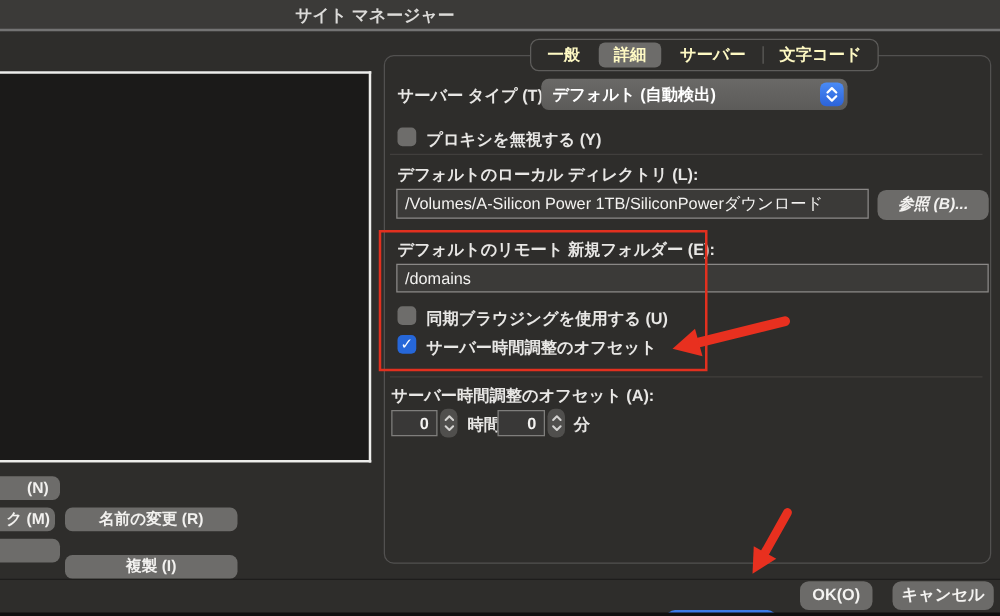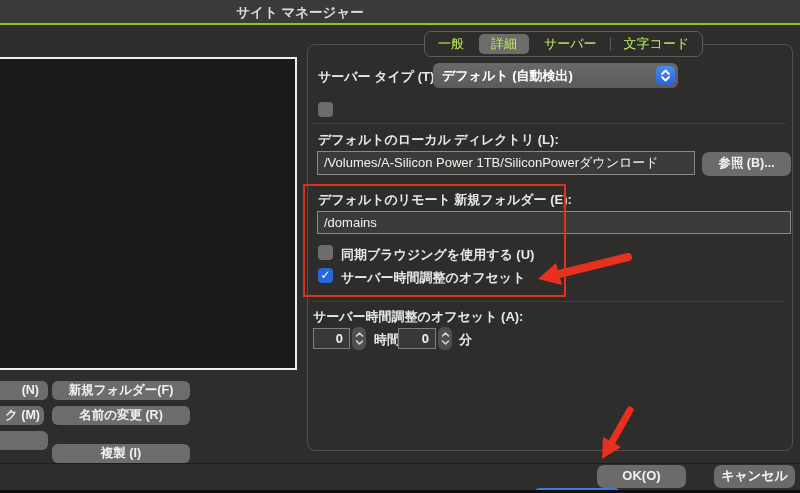--- a/index.html
+++ b/index.html
@@ -1,52 +1,52 @@
 <!DOCTYPE html>
 <html><head>
 <meta charset="utf-8">
 <style>
   * { margin:0; padding:0; box-sizing:border-box; }
   html,body { width:800px; height:493px; }
   body { font-family:"Liberation Sans","DejaVu Sans",sans-serif; background:#2e2d2b; }
   .screen { position:relative; width:800px; height:493px; overflow:hidden; background:#2e2d2b; }
 
   
-  .titlebar { position:absolute; left:0; top:0; width:800px; height:25px; background:#3b3a38; border-bottom:2px solid #84cc16; }
+  .titlebar { position:absolute; left:0; top:0; width:800px; height:25px; background:#3b3a38; border-bottom:2px solid #737373; }
   .titlebar .title { position:absolute; left:0; top:4px; width:600px; text-align:center; font-size:13.5px; font-weight:700; color:#dcdbd9; }
 
   
   .tree { position:absolute; left:0; top:57px; width:297px; height:313px; background:#1b1a19; border:2px solid #ededeb; border-left:none; }
 
   
   .groupbox { position:absolute; left:307px; top:44px; width:486px; height:407px; border:1px solid #525150; border-radius:8px; }
 
   
   .tabs { position:absolute; left:424px; top:31px; height:26px; display:flex; align-items:stretch; border:1px solid #5e5d5b; border-radius:7px; background:#2e2d2b; z-index:5; }
-  .tab { padding:0 13px; line-height:24px; font-size:13px; font-weight:400; color:#bef264; white-space:nowrap; }
+  .tab { padding:0 13px; line-height:24px; font-size:13px; font-weight:700; color:#fef9c3; white-space:nowrap; }
   .tab.selected { background:#6d6c6a; border-radius:5px; margin:2px; padding:0 12px; line-height:20px; }
   .tab-divider { width:1px; background:#5e5d5b; margin:5px 0; }
 
   .lbl { position:absolute; font-size:13px; font-weight:600; color:#e8e7e5; white-space:nowrap; }
 
   
   .popup { position:absolute; left:433px; top:63px; width:245px; height:25px; border-radius:6px; background:linear-gradient(#6a6967,#5c5b59); color:#ffffff; font-size:13px; font-weight:600; line-height:25px; padding-left:9px; }
   .popup-cap { position:absolute; right:3px; top:3px; width:19px; height:19px; border-radius:5px; background:linear-gradient(#4a8bf5,#2c63da); display:flex; align-items:center; justify-content:center; }
 
   
   .cb { position:absolute; width:15px; height:15px; border-radius:4px; background:#6e6d6b; text-align:center; }
   .cb .check { display:none; color:#ffffff; font-size:12px; font-weight:700; line-height:15px; }
   .cb.checked { background:#2667d9; }
   .cb.checked .check { display:block; }
 
   .divider { position:absolute; height:1px; background:#413f3d; }
 
   .field { position:absolute; background:#3b3a38; border:1px solid #8a8886; color:#f3f2f0; font-family:"Liberation Sans","DejaVu Sans",sans-serif; font-size:13px; font-weight:500; padding:0 6px; outline:none; }
 
-  .btn { position:absolute; height:24px; border-radius:7px; background:#6c6b69; color:#f2f1ef; font-size:12.5px; font-weight:600; text-align:center; line-height:23px; white-space:nowrap; }
+  .btn { position:absolute; height:24px; border-radius:7px; background:#6c6b69; color:#f2f1ef; font-size:12.5px; font-weight:600; text-align:center; line-height:23px; white-space:nowrap;font-style:italic; }
 
   
   .stepper { position:absolute; width:14px; height:23px; border-radius:6px; background:#504f4d; display:flex; flex-direction:column; align-items:center; justify-content:center; gap:1px; }
 
   .spinfield { position:absolute; height:21px; background:#393837; border:1px solid #7f7e7c; color:#f3f2f0; font-size:13px; font-weight:600; text-align:right; line-height:19px; padding-right:6px; }
 
   
   .site-btn { position:absolute; height:19px; border-radius:6px; background:#6d6c6a; color:#f2f1ef; font-size:12.5px; font-weight:600; text-align:center; line-height:19px; white-space:nowrap; }
   .site-btn.partial { text-align:right; }
 
@@ -85,20 +85,21 @@
   <div class="popup">
     <span>デフォルト (自動検出)</span>
     <span class="popup-cap">
       <svg width="11" height="15" viewBox="0 0 11 15">
           <path d="M2 6 L5.5 2.5 L9 6 M2 9 L5.5 12.5 L9 9" stroke="#ffffff" stroke-width="1.8" fill="none" stroke-linecap="round" stroke-linejoin="round"></path>
         </svg>
     </span>
   </div>
 
   <span class="cb" style="left:318px; top:102px;"></span>
+  <span class="lbl" style="left:341px; top:103px;">プロキシを無視する (Y)</span>
 
   <div class="divider" style="left:312px; top:123px; width:474px;"></div>
 
   <span class="lbl" style="left:318px; top:131px;">デフォルトのローカル ディレクトリ (L):</span>
   <input class="field" style="left: 317px; top: 151px; width: 378px; height: 24px;" readonly="" value="/Volumes/A-Silicon Power 1TB/SiliconPowerダウンロード">
   <div class="btn" style="left:702px; top:152px; width:89px;">参照 (B)...</div>
 
   <span class="lbl" style="left:318px; top:191px;">デフォルトのリモート 新規フォルダー (E):</span>
   <input class="field" style="left: 317px; top: 211px; width: 474px; height: 23px;" readonly="" value="/domains">
 
@@ -122,29 +123,28 @@
   <span class="lbl" style="left:374px; top:331px;">時間</span>
   <div class="spinfield" style="left:398px; top:328px; width:38px;">0</div>
   <span class="stepper" style="left:438px; top:327px;">
     <svg width="9" height="17" viewBox="0 0 9 17">
         <path d="M1.5 6 L4.5 3 L7.5 6 M1.5 11 L4.5 14 L7.5 11" stroke="#d4d3d1" stroke-width="1.6" fill="none" stroke-linecap="round" stroke-linejoin="round"></path>
       </svg>
   </span>
   <span class="lbl" style="left:459px; top:331px;">分</span>
 
   <div class="site-btn partial" style="left:-86px; width:134px; top:381px; padding-right:9px;">(N)</div>
-  <div class="site-btn" style="left:52px; width:138px; top:381px;">新規フォルダー(F)</div>
   <div class="site-btn partial" style="left:-86px; width:130px; top:406px; padding-right:4px;">ク (M)</div>
   <div class="site-btn" style="left:52px; width:138px; top:406px;">名前の変更 (R)</div>
   <div class="site-btn" style="left:-86px; width:134px; top:431px;"></div>
   <div class="site-btn" style="left:52px; width:138px; top:444px;">複製 (I)</div>
 
   <div class="footer-divider"></div>
   <div class="fbtn primary" style="left:533px; width:88px;">接続(C)</div>
-  <div class="fbtn" style="left:597px; width:89px;">OK(O)</div>
+  <div class="fbtn" style="left:640px; width:58px;">OK(O)</div>
   <div class="fbtn" style="left:714px; width:81px;">キャンセル</div>
   <div class="bottom-strip"></div>
 
   <div class="red-box"></div>
 
   <svg class="annot-svg">
     <g>
       <line x1="628" y1="257" x2="559" y2="274" stroke="#e8301f" stroke-width="8" stroke-linecap="round"></line>
       <polygon points="538,279 556,263 562,285" fill="#e8301f"></polygon>
     </g>

